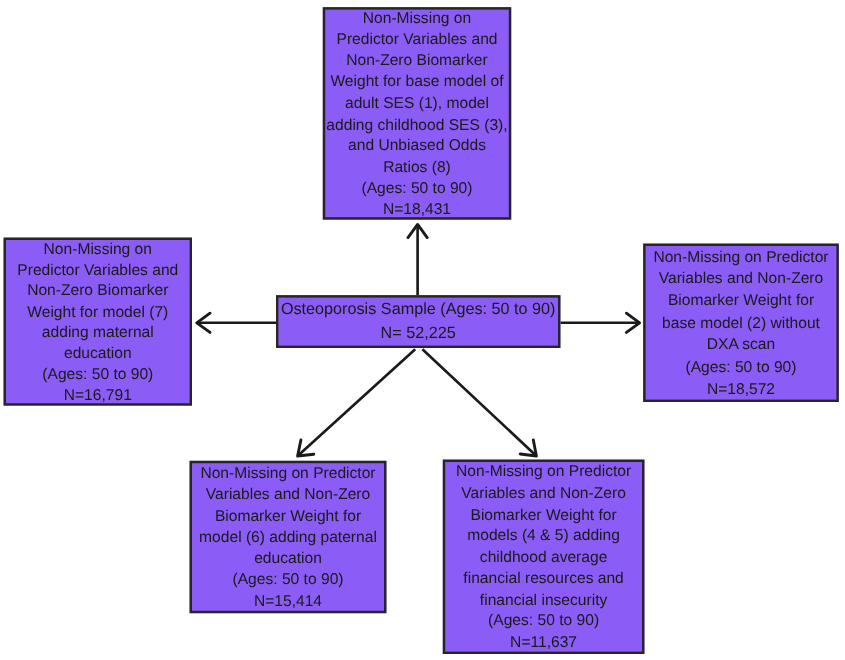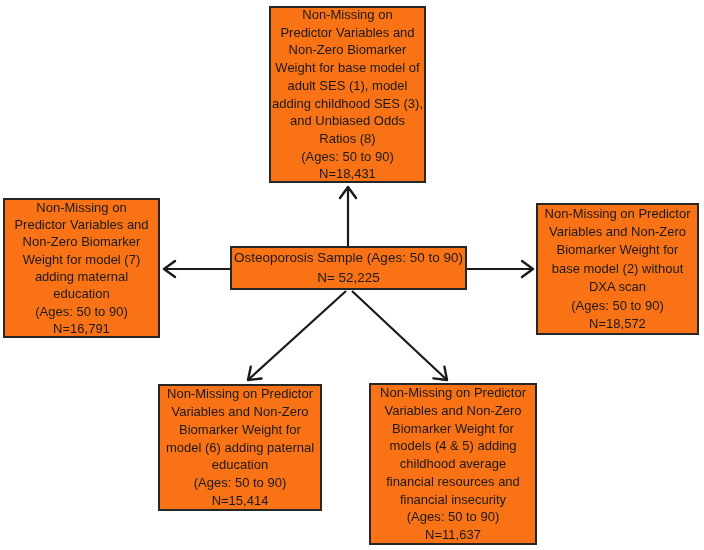--- a/index.html
+++ b/index.html
@@ -20,21 +20,21 @@
     left: 0;
     top: 0;
     width: 704px;
     height: 550px;
     pointer-events: none;
   }
   .node {
     position: absolute;
     box-sizing: border-box;
     border: 2px solid #262626;
-    background: #f97316;
+    background: #8b5cf6;
     display: flex;
     align-items: center;
     justify-content: center;
     text-align: center;
     color: #1a1a1a;
     white-space: pre;
     font-size: 13px;
     line-height: 17.7px;
   }
   .node-top {

